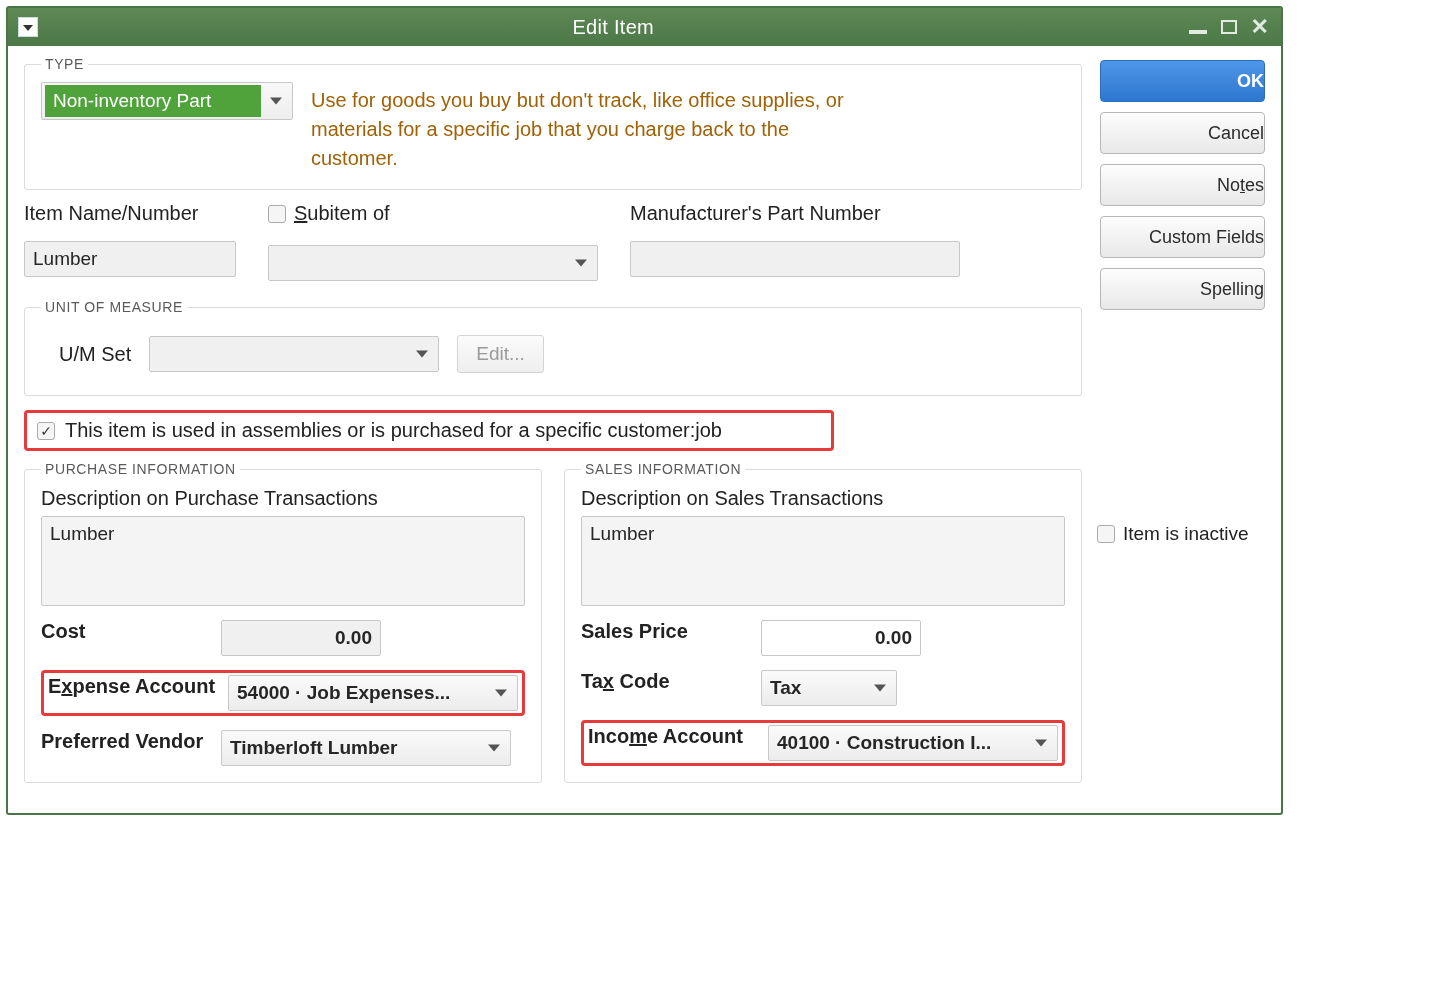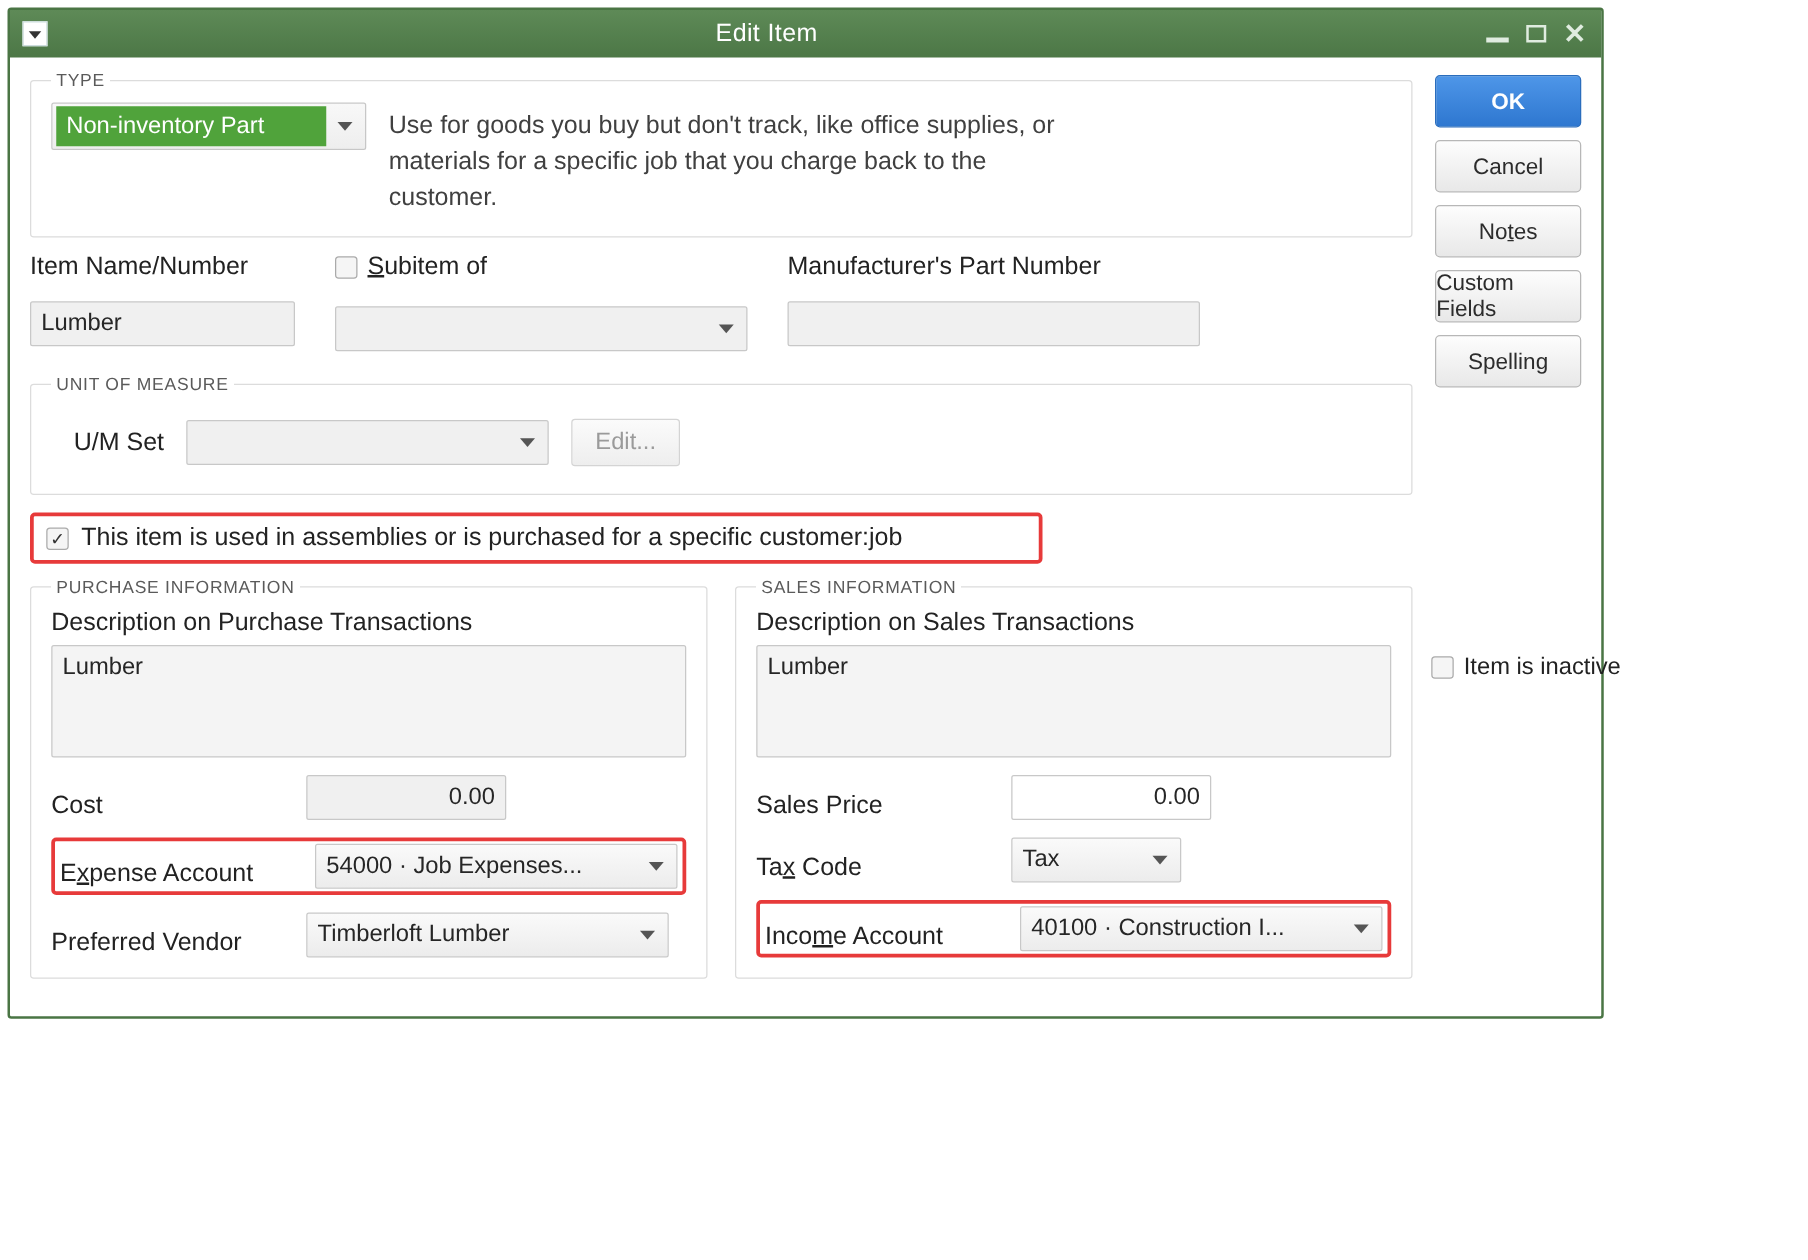--- a/index.html
+++ b/index.html
@@ -85,21 +85,21 @@
   .btn {
     height: 42px;
     border: 1px solid #b7b7b7;
     border-radius: 4px;
     background: linear-gradient(to bottom, #fdfdfd, #e8e8e8);
     font-size: 18px;
     color: #2c2c2c;
     cursor: pointer;
     display: flex;
     align-items: center;
-    justify-content: center;
+    justify-content: flex-end;
   }
   .btn.primary {
     background: linear-gradient(to bottom, #4e96e8, #2e77d0);
     border-color: #2a6dbd;
     color: #fff;
     font-weight: bold;
   }
   .underline { text-decoration: underline; }
   fieldset.group {
     border: 1px solid #dcdcdc;
@@ -149,21 +149,21 @@
     height: 100%;
     width: calc(100% - 28px);
     display: flex;
     align-items: center;
     padding: 16px 8px;
     text-align: center;
   }
   .type-dd .caret { right: 10px; }
   .type-desc {
     font-size: 20px;
-    color: #404040;
+    color: #a16207;
     line-height: 1.45;
     padding-top: 4px;
     max-width: 560px;
   }
   .row {
     display: flex;
     gap: 32px;
     margin-top: 12px;
   }
   .field { display: flex; flex-direction: column; gap: 16px; }
@@ -208,21 +208,21 @@
   .assembly-row .label { font-size: 20px; }
   .pi-si { display: flex; gap: 22px; align-items: stretch; }
   .pi-si fieldset { flex: 1; }
   .sub-label { font-size: 20px; color: #222; margin-bottom: 6px; }
   .textarea {
     height: 90px;
     align-items: flex-start;
     padding-top: 6px;
     width: 100%;
   }
-  .kv { display:flex; align-items:flex-end; gap: 28px; margin-top: 14px;}
+  .kv { display:flex; align-items:flex-start; gap: 4px; margin-top: 14px; font-weight: bold;}
   .kv .label { width: 176px; font-size: 20px; }
   .numfield { width: 160px; background: #f0f0f0; justify-content: flex-end;}
   .numfield.white { background: #fff; }
   .combo.acct { width: 290px; background: linear-gradient(to bottom,#fafafa,#ececec); }
   .combo.vend { width: 290px; background: linear-gradient(to bottom,#fafafa,#ececec);}
   .combo.tax  { width: 136px; background: linear-gradient(to bottom,#fafafa,#ececec);}
   .combo.income { width: 290px; background: linear-gradient(to bottom,#fafafa,#ececec);}
   .highlight-red { border: 3px solid #e73a3a; border-radius: 4px; padding: 2px 4px; }
   .inactive-row {
     position: absolute;

